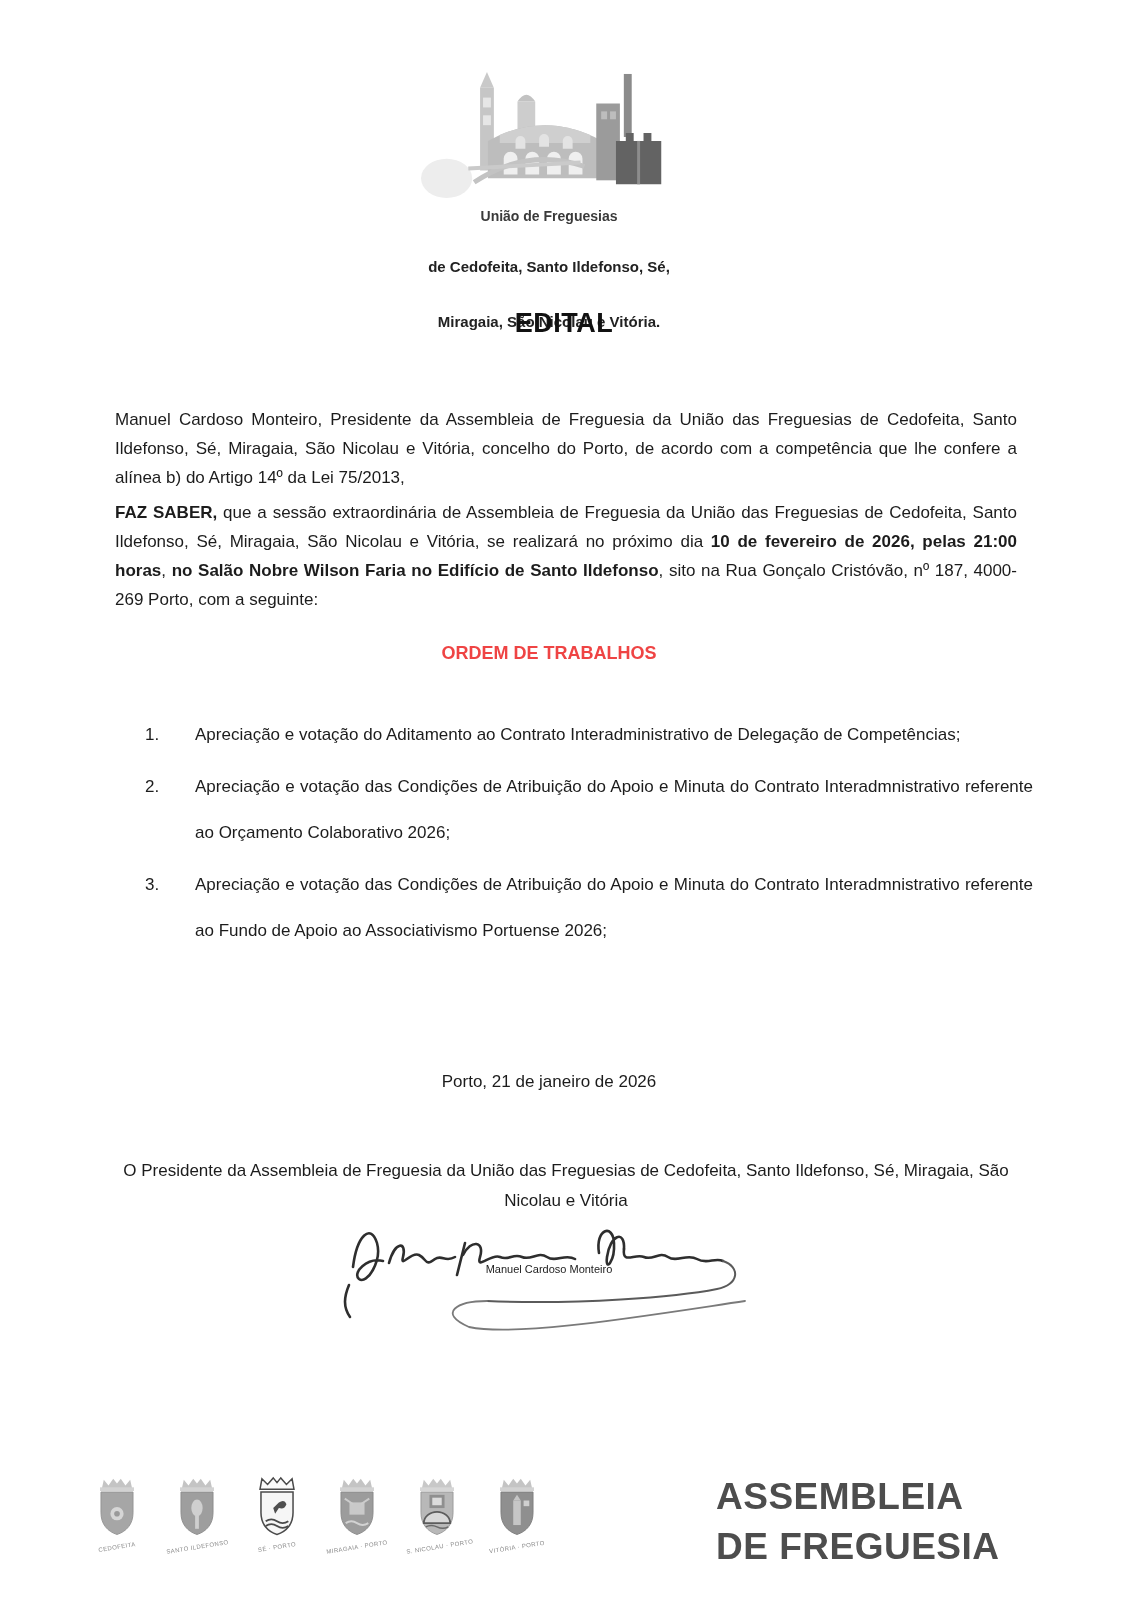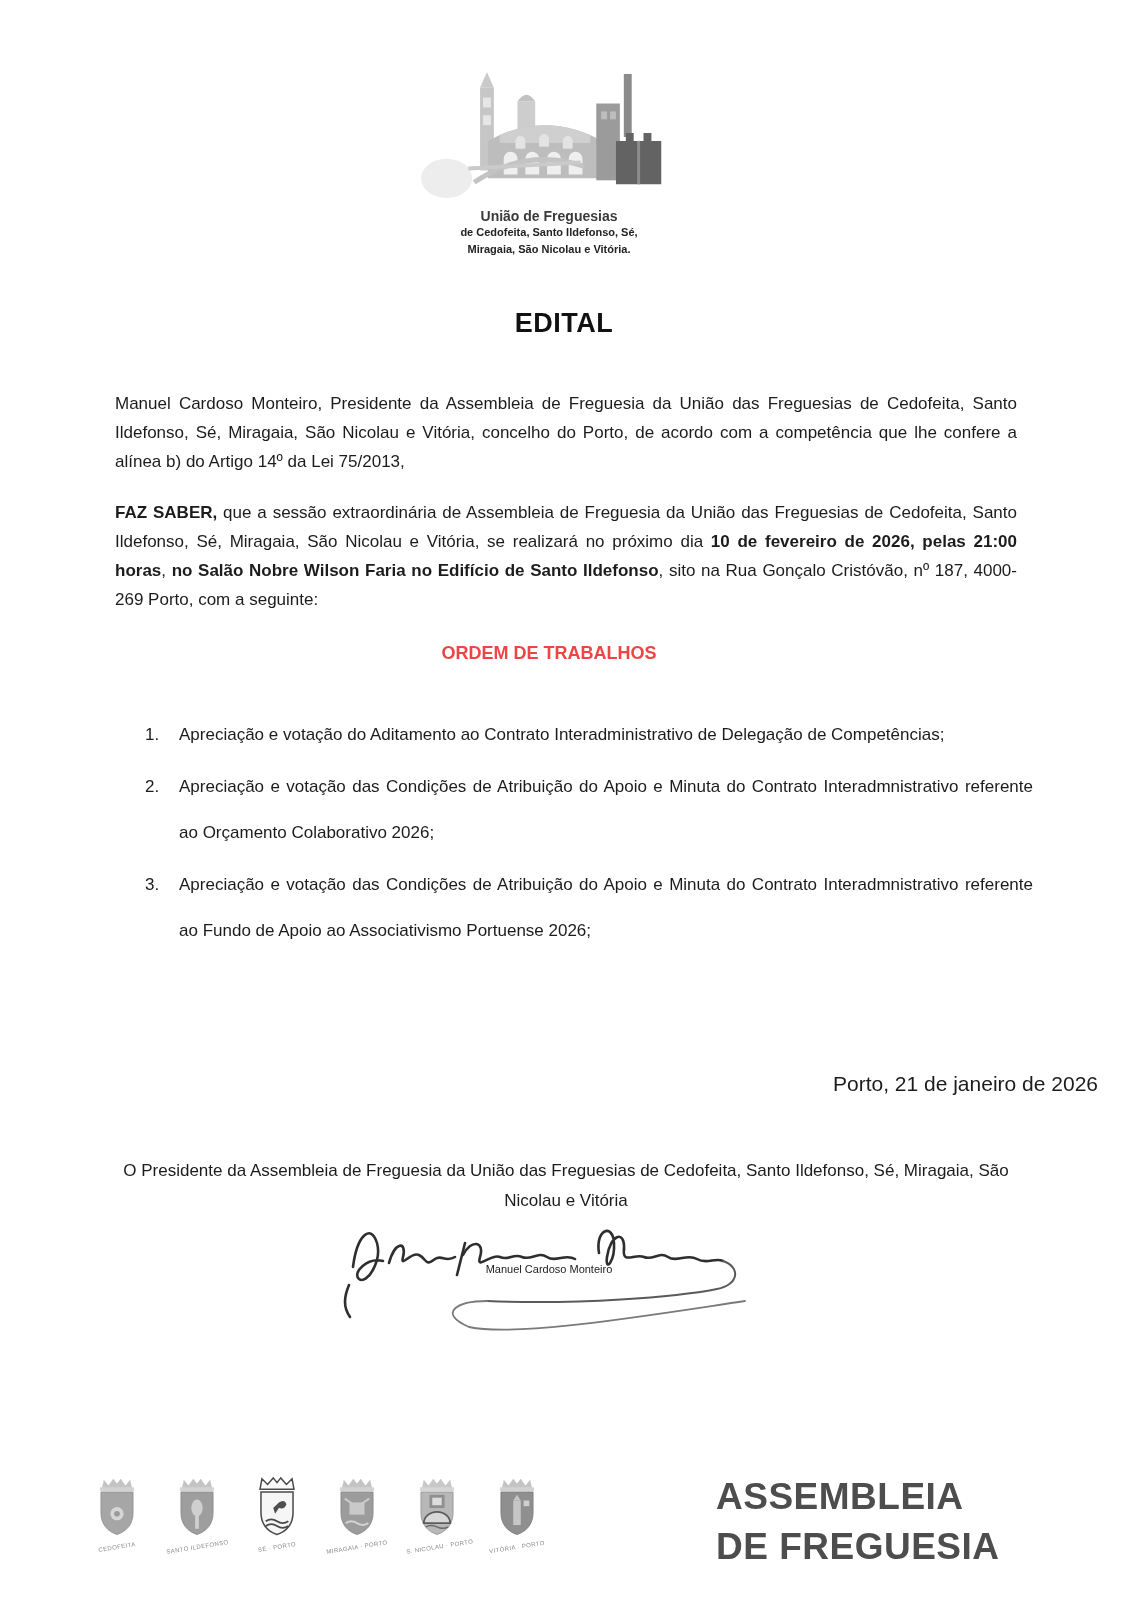--- a/index.html
+++ b/index.html
@@ -11,54 +11,54 @@
     color:#1c1c1c;
     overflow:hidden;
   }
   
   .logo-block{
     position:absolute;top:68px;left:50%;transform:translateX(-50%);
     width:360px;text-align:center;
   }
   .logo-art{display:block;margin:0 auto;}
   .org-line1{font-size:14px;font-weight:bold;color:#3a3a3a;margin-top:4px;}
-  .org-line2,.org-line3{font-size:11px;font-weight:bold;color:#222;line-height:1.5;}
+  .org-line2,.org-line3{font-size:15px;font-weight:bold;color:#222;line-height:1.5;margin-top:32px;}
   
   .edital-title{
     position:absolute;top:308px;left:15px;width:100%;
     text-align:center;font-size:27px;font-weight:bold;color:#111;
     letter-spacing:0.5px;
   }
   .agenda-title{
     position:absolute;top:643px;left:0;width:100%;
     text-align:center;font-size:18px;font-weight:bold;color:#ef4444;
   }
   
   .para{
     position:absolute;left:115px;width:902px;
     font-size:17px;line-height:1.7;text-align:justify;color:#1c1c1c;
   }
-  .para1{top:370px;margin-top:20px;}
+  .para1{top:386px;margin-top:20px;}
   .para2{top:482px;}
   .bold{font-weight:bold;}
   
   .agenda-list{
     position:absolute;top:712px;left:145px;width:888px;
     font-size:17px;color:#1c1c1c;
   }
   .agenda-item{
     display:flex;align-items:flex-start;
     line-height:2.7;text-align:justify;margin-bottom:6px;
   }
   .agenda-num{flex:0 0 34px;}
-  .agenda-text{flex:1;text-align:justify;}
+  .agenda-text{flex:1;text-align:justify;margin-left:16px;}
   
   .date-line{
     position:absolute;top:1072px;left:0;width:100%;
-    text-align:right;font-size:21px;color:#1c1c1c;
+    text-align:center;font-size:17px;color:#1c1c1c;
   }
   .president-line{
     position:absolute;top:1156px;left:115px;width:902px;
     text-align:center;font-size:17px;line-height:1.75;color:#1c1c1c;
   }
   
   .sig-area{
     position:absolute;top:1205px;left:50%;transform:translateX(-50%);
     width:440px;height:140px;
   }

